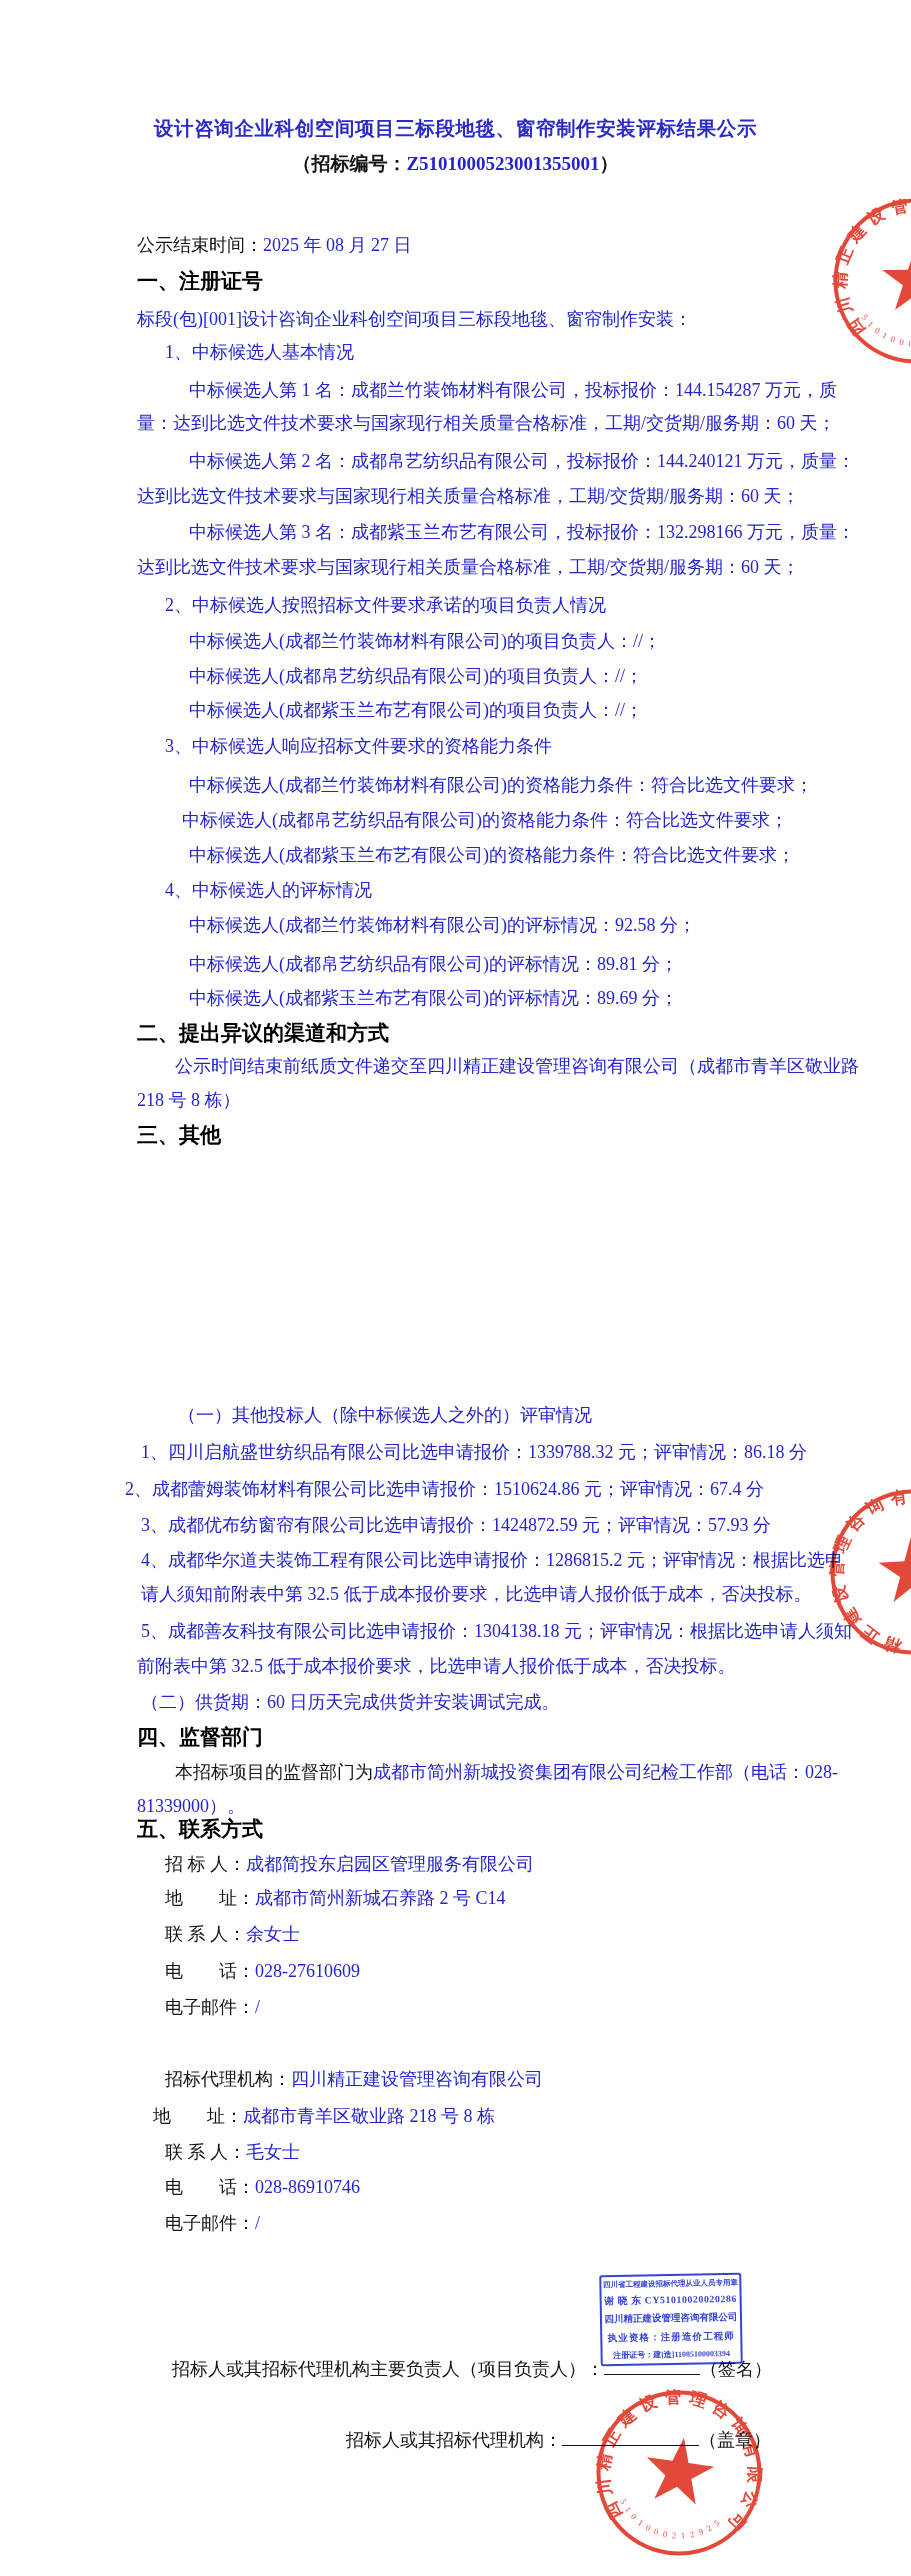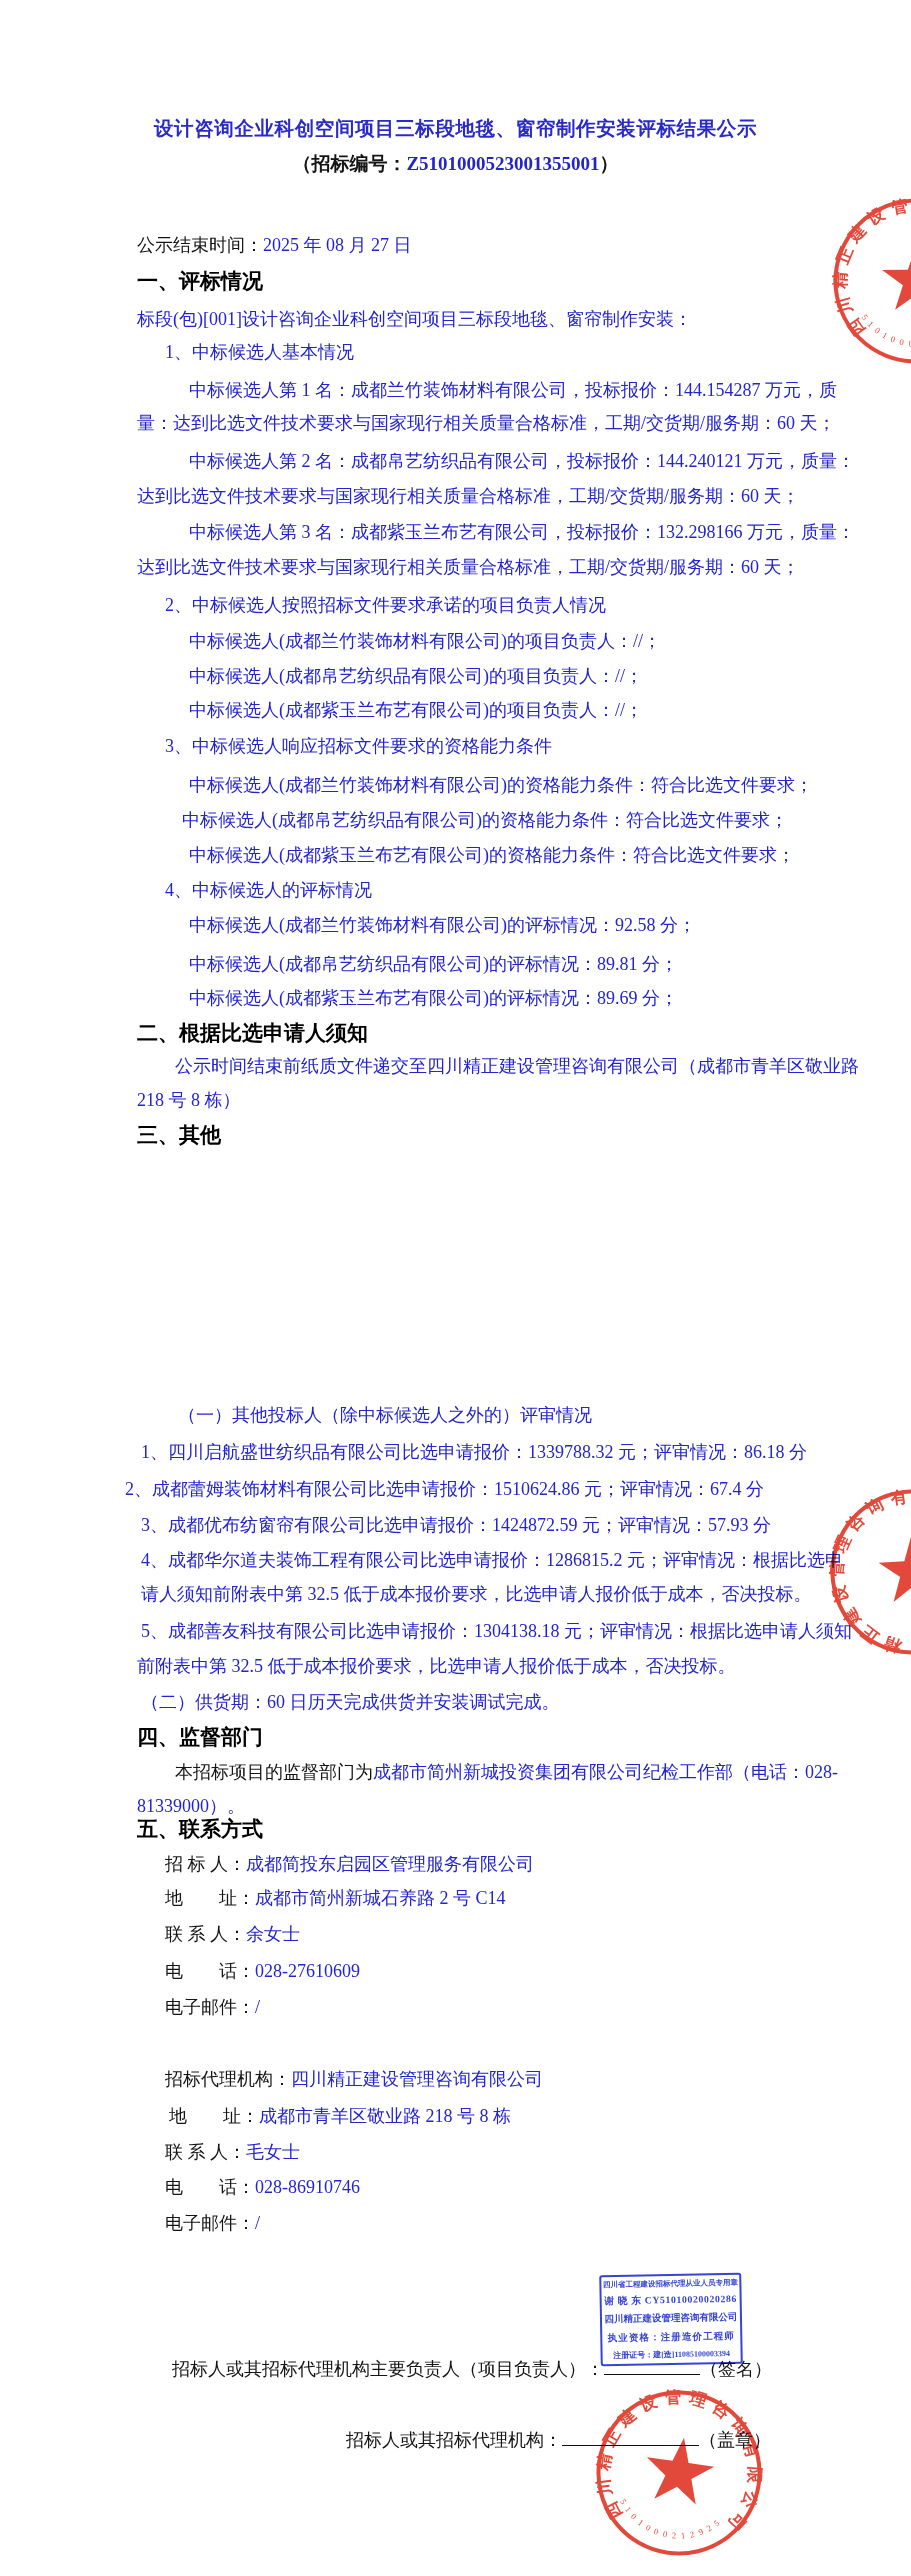--- a/index.html
+++ b/index.html
@@ -73,21 +73,21 @@
 </head>
 <body>
 
 <div class="page">
 
   <div class="ln center title" style="top:118px">设计咨询企业科创空间项目三标段地毯、窗帘制作安装评标结果公示</div>
   <div class="ln center subtitle" style="top:153px"><span class="black">（招标编号：</span><span class="blue">Z5101000523001355001</span><span class="black">）</span></div>
 
   <div class="ln" style="top:235px;left:137px"><span class="black">公示结束时间：</span><span class="blue">2025 年 08 月 27 日</span></div>
 
-  <div class="ln hd" style="top:269px;left:137px">一、评标情况</div>
+  <div class="ln hd" style="top:269px;left:137px">一、注册证号</div>
   <div class="ln" style="top:309px;left:137px">标段(包)[001]设计咨询企业科创空间项目三标段地毯、窗帘制作安装：</div>
   <div class="ln" style="top:342px;left:165px">1、中标候选人基本情况</div>
   <div class="ln" style="top:380px;left:189px">中标候选人第 1 名：成都兰竹装饰材料有限公司，投标报价：144.154287 万元，质</div>
   <div class="ln" style="top:413px;left:137px">量：达到比选文件技术要求与国家现行相关质量合格标准，工期/交货期/服务期：60 天；</div>
   <div class="ln" style="top:451px;left:189px">中标候选人第 2 名：成都帛艺纺织品有限公司，投标报价：144.240121 万元，质量：</div>
   <div class="ln" style="top:486px;left:137px">达到比选文件技术要求与国家现行相关质量合格标准，工期/交货期/服务期：60 天；</div>
   <div class="ln" style="top:522px;left:189px">中标候选人第 3 名：成都紫玉兰布艺有限公司，投标报价：132.298166 万元，质量：</div>
   <div class="ln" style="top:557px;left:137px">达到比选文件技术要求与国家现行相关质量合格标准，工期/交货期/服务期：60 天；</div>
   <div class="ln" style="top:595px;left:165px">2、中标候选人按照招标文件要求承诺的项目负责人情况</div>
   <div class="ln" style="top:631px;left:189px">中标候选人(成都兰竹装饰材料有限公司)的项目负责人：//；</div>
@@ -95,21 +95,21 @@
   <div class="ln" style="top:700px;left:189px">中标候选人(成都紫玉兰布艺有限公司)的项目负责人：//；</div>
   <div class="ln" style="top:736px;left:165px">3、中标候选人响应招标文件要求的资格能力条件</div>
   <div class="ln" style="top:775px;left:189px">中标候选人(成都兰竹装饰材料有限公司)的资格能力条件：符合比选文件要求；</div>
   <div class="ln" style="top:810px;left:182px">中标候选人(成都帛艺纺织品有限公司)的资格能力条件：符合比选文件要求；</div>
   <div class="ln" style="top:845px;left:189px">中标候选人(成都紫玉兰布艺有限公司)的资格能力条件：符合比选文件要求；</div>
   <div class="ln" style="top:880px;left:165px">4、中标候选人的评标情况</div>
   <div class="ln" style="top:915px;left:189px">中标候选人(成都兰竹装饰材料有限公司)的评标情况：92.58 分；</div>
   <div class="ln" style="top:954px;left:189px">中标候选人(成都帛艺纺织品有限公司)的评标情况：89.81 分；</div>
   <div class="ln" style="top:988px;left:189px">中标候选人(成都紫玉兰布艺有限公司)的评标情况：89.69 分；</div>
 
-  <div class="ln hd" style="top:1021px;left:137px">二、根据比选申请人须知</div>
+  <div class="ln hd" style="top:1021px;left:137px">二、提出异议的渠道和方式</div>
   <div class="ln" style="top:1056px;left:175px">公示时间结束前纸质文件递交至四川精正建设管理咨询有限公司（成都市青羊区敬业路</div>
   <div class="ln" style="top:1090px;left:137px">218 号 8 栋）</div>
 
   <div class="ln hd" style="top:1123px;left:137px">三、其他</div>
   <div class="ln" style="top:1405px;left:178px">（一）其他投标人（除中标候选人之外的）评审情况</div>
   <div class="ln" style="top:1442px;left:141px">1、四川启航盛世纺织品有限公司比选申请报价：1339788.32 元；评审情况：86.18 分</div>
   <div class="ln" style="top:1479px;left:125px">2、成都蕾姆装饰材料有限公司比选申请报价：1510624.86 元；评审情况：67.4 分</div>
   <div class="ln" style="top:1515px;left:141px">3、成都优布纺窗帘有限公司比选申请报价：1424872.59 元；评审情况：57.93 分</div>
   <div class="ln" style="top:1550px;left:141px">4、成都华尔道夫装饰工程有限公司比选申请报价：1286815.2 元；评审情况：根据比选申</div>
   <div class="ln" style="top:1584px;left:141px">请人须知前附表中第 32.5 低于成本报价要求，比选申请人报价低于成本，否决投标。</div>
@@ -122,21 +122,21 @@
   <div class="ln" style="top:1796px;left:137px">81339000）。</div>
 
   <div class="ln hd" style="top:1817px;left:137px">五、联系方式</div>
   <div class="ln" style="top:1854px;left:165px"><span class="black">招 标 人：</span><span class="blue">成都简投东启园区管理服务有限公司</span></div>
   <div class="ln" style="top:1888px;left:165px"><span class="black">地　　址：</span><span class="blue">成都市简州新城石养路 2 号 C14</span></div>
   <div class="ln" style="top:1924px;left:165px"><span class="black">联 系 人：</span><span class="blue">余女士</span></div>
   <div class="ln" style="top:1961px;left:165px"><span class="black">电　　话：</span><span class="blue">028-27610609</span></div>
   <div class="ln" style="top:1997px;left:165px"><span class="black">电子邮件：</span><span class="blue">/</span></div>
 
   <div class="ln" style="top:2069px;left:165px"><span class="black">招标代理机构：</span><span class="blue">四川精正建设管理咨询有限公司</span></div>
-  <div class="ln" style="top:2106px;left:169px"><span class="black">地　　址：</span><span class="blue">成都市青羊区敬业路 218 号 8 栋</span></div>
+  <div class="ln" style="top:2106px;left:153px"><span class="black">地　　址：</span><span class="blue">成都市青羊区敬业路 218 号 8 栋</span></div>
   <div class="ln" style="top:2142px;left:165px"><span class="black">联 系 人：</span><span class="blue">毛女士</span></div>
   <div class="ln" style="top:2177px;left:165px"><span class="black">电　　话：</span><span class="blue">028-86910746</span></div>
   <div class="ln" style="top:2213px;left:165px"><span class="black">电子邮件：</span><span class="blue">/</span></div>
 
   <div class="ln black" style="top:2358px;left:172px"><span>招标人或其招标代理机构主要负责人（项目负责人）：</span><span class="uline ul1"></span><span>（签名）</span></div>
   <div class="ln black" style="top:2429px;left:346px"><span>招标人或其招标代理机构：</span><span class="uline ul2"></span><span>（盖章）</span></div>
 
   <div class="agent-stamp">
     <div class="s1">四川省工程建设招标代理从业人员专用章</div>
     <div class="s2">谢 晓 东 CY51010020020286</div>

